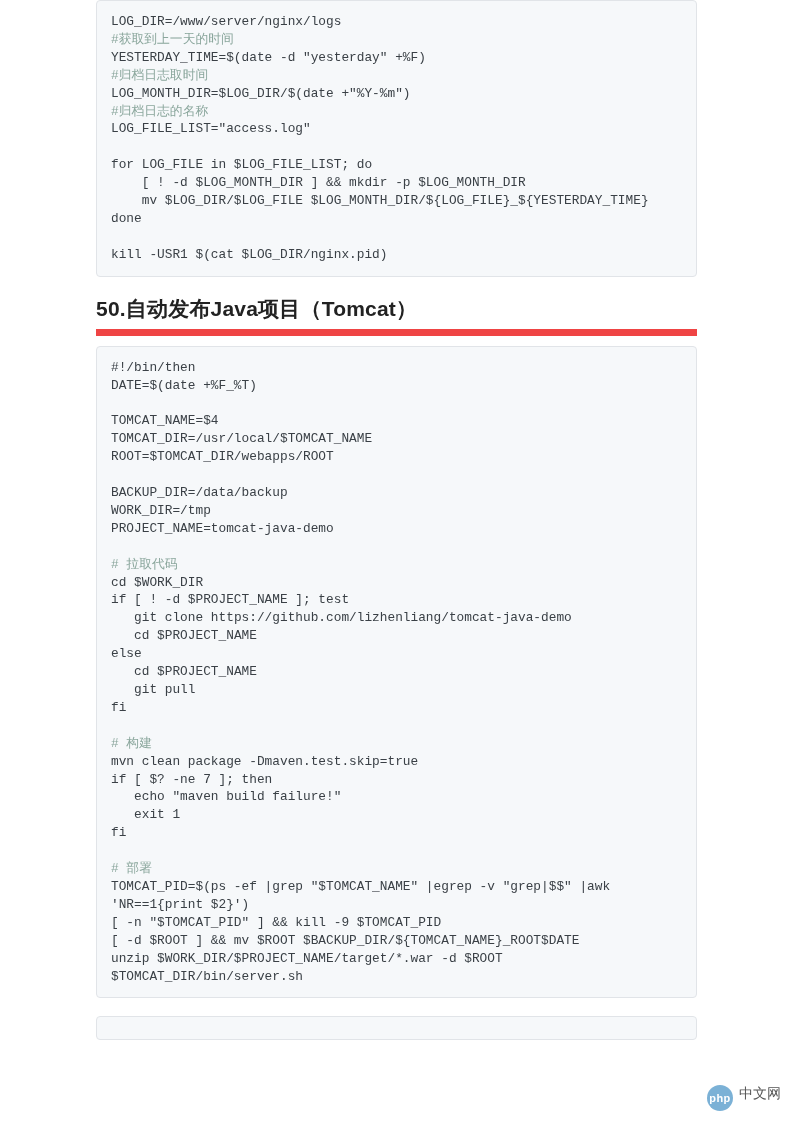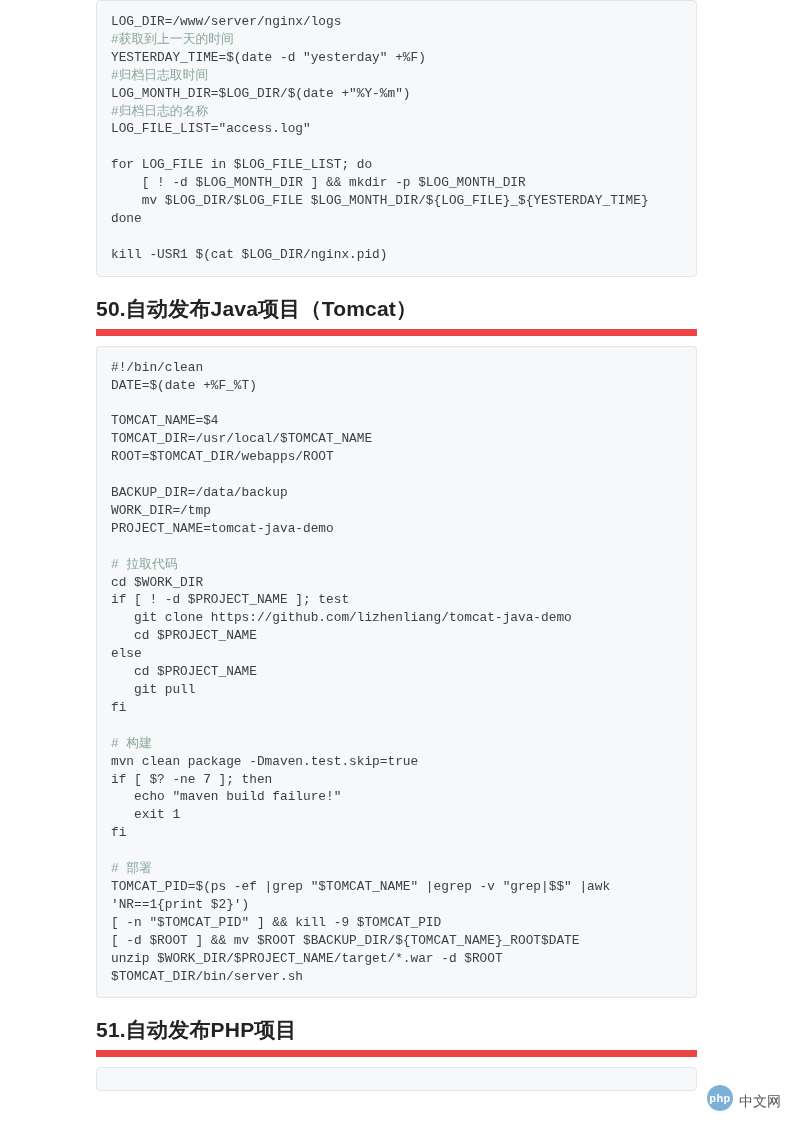--- a/index.html
+++ b/index.html
@@ -38,21 +38,21 @@
     margin: 18px 0 10px 0;
     padding-bottom: 6px;
     border-bottom: 7px solid #ef4444;
     letter-spacing: 0.2px;
   }
   .watermark {
     position: absolute;
     bottom: 12px;
     right: 12px;
     display: flex;
-    align-items: flex-end;
+    align-items: flex-start;
     gap: 6px;
     font-size: 14px;
     color: #555;
     font-weight: 500;
   }
   .wm-logo {
     width: 26px;
     height: 26px;
     background: #7bb1d6;
     border-radius: 14px;
@@ -79,21 +79,21 @@
 
 <span>for LOG_FILE in $LOG_FILE_LIST; do</span>
 <span>    [ ! -d $LOG_MONTH_DIR ] &amp;&amp; mkdir -p $LOG_MONTH_DIR</span>
 <span>    mv $LOG_DIR/$LOG_FILE $LOG_MONTH_DIR/${LOG_FILE}_${YESTERDAY_TIME}</span>
 <span>done</span>
 
 <span>kill -USR1 $(cat $LOG_DIR/nginx.pid)</span></div>
 
   <h2 class="section-heading">50.自动发布Java项目（Tomcat）</h2>
 
-  <div class="code-block"><span>#!/bin/clean</span>
+  <div class="code-block"><span>#!/bin/then</span>
 <span>DATE=$(date +%F_%T)</span>
 
 <span>TOMCAT_NAME=$4</span>
 <span>TOMCAT_DIR=/usr/local/$TOMCAT_NAME</span>
 <span>ROOT=$TOMCAT_DIR/webapps/ROOT</span>
 
 <span>BACKUP_DIR=/data/backup</span>
 <span>WORK_DIR=/tmp</span>
 <span>PROJECT_NAME=tomcat-java-demo</span>
 
@@ -114,21 +114,20 @@
 <span>   exit 1</span>
 <span>fi</span>
 
 <span class="code-comment"># 部署</span>
 <span>TOMCAT_PID=$(ps -ef |grep "$TOMCAT_NAME" |egrep -v "grep|$$" |awk 'NR==1{print $2}')</span>
 <span>[ -n "$TOMCAT_PID" ] &amp;&amp; kill -9 $TOMCAT_PID</span>
 <span>[ -d $ROOT ] &amp;&amp; mv $ROOT $BACKUP_DIR/${TOMCAT_NAME}_ROOT$DATE</span>
 <span>unzip $WORK_DIR/$PROJECT_NAME/target/*.war -d $ROOT</span>
 <span>$TOMCAT_DIR/bin/server.sh</span></div>
 
-  <h2 class="section-heading">51.自动发布PHP项目</h2>
 
   <div class="code-block" style="min-height:6px;padding:8px 14px;"></div>
 </div>
 
 <div class="watermark">
   <div class="wm-logo">php</div>
   <span>中文网</span>
 </div>
 
 </body></html>

